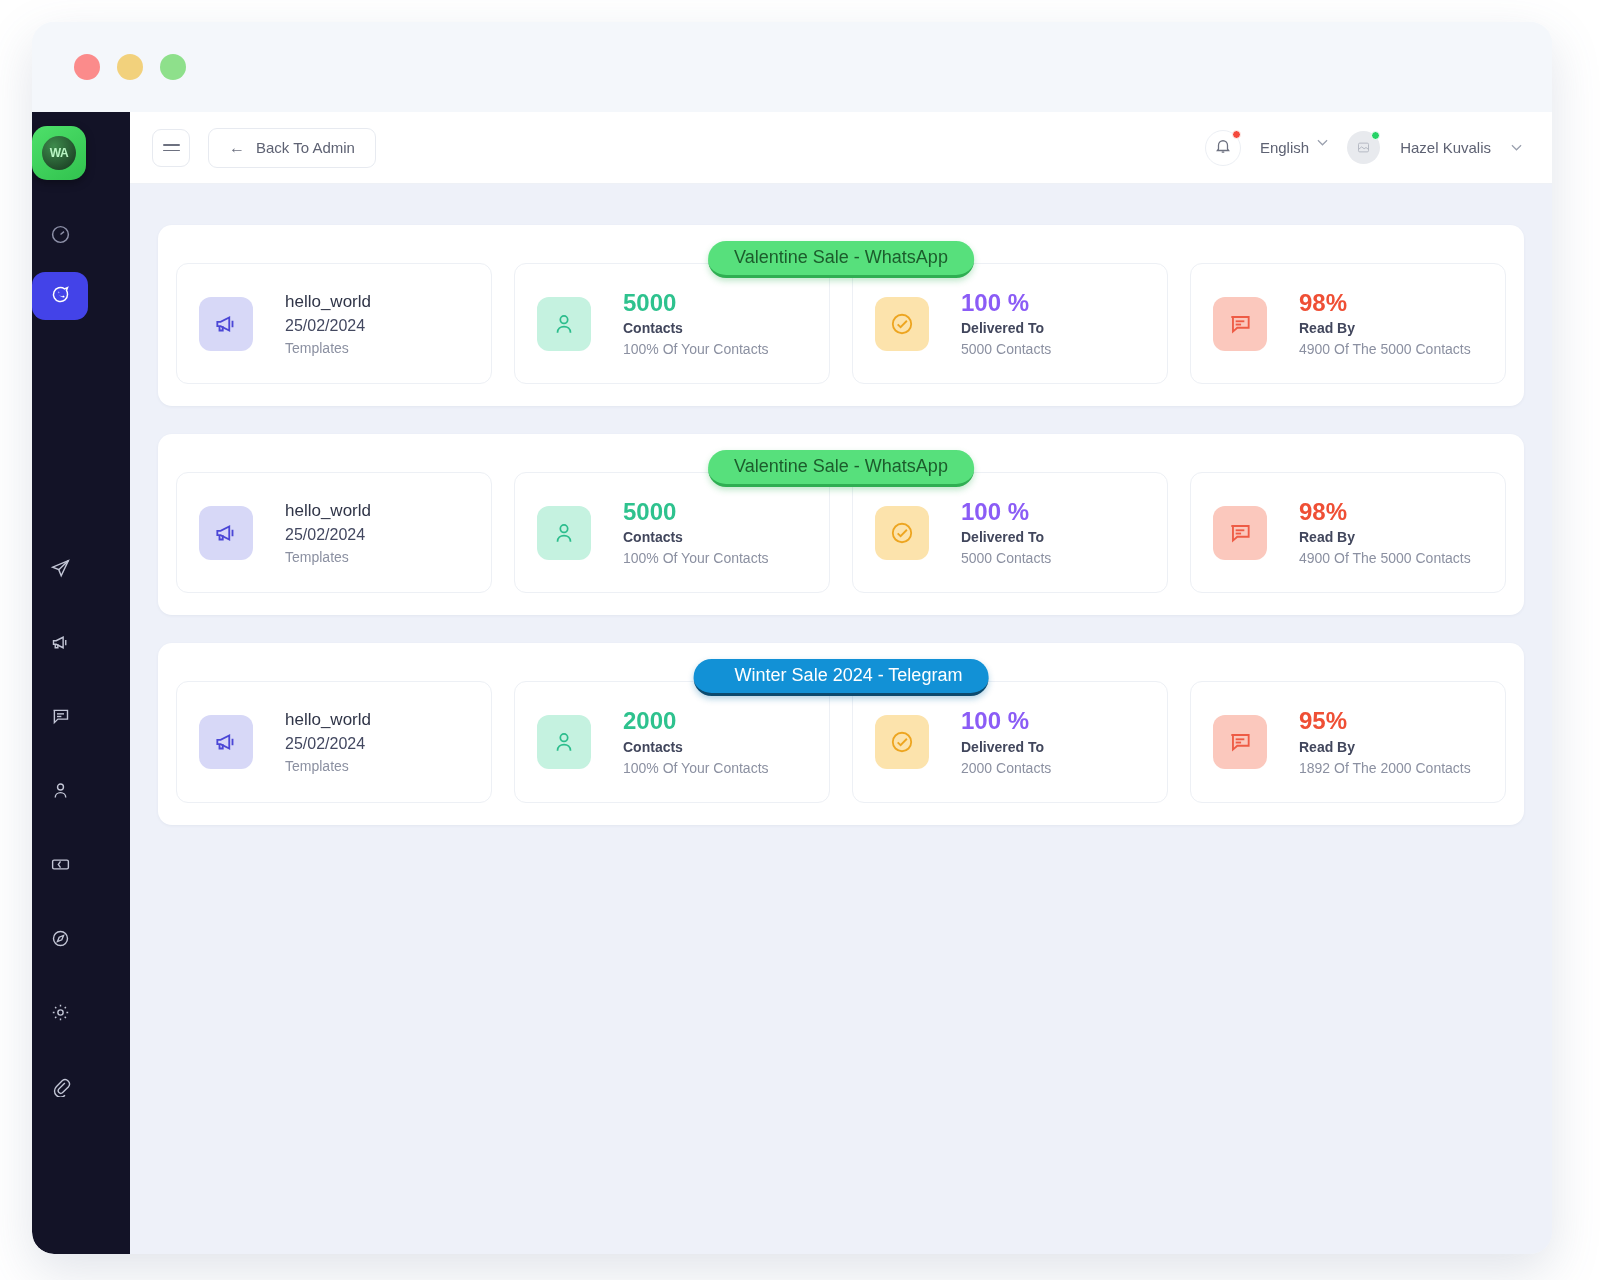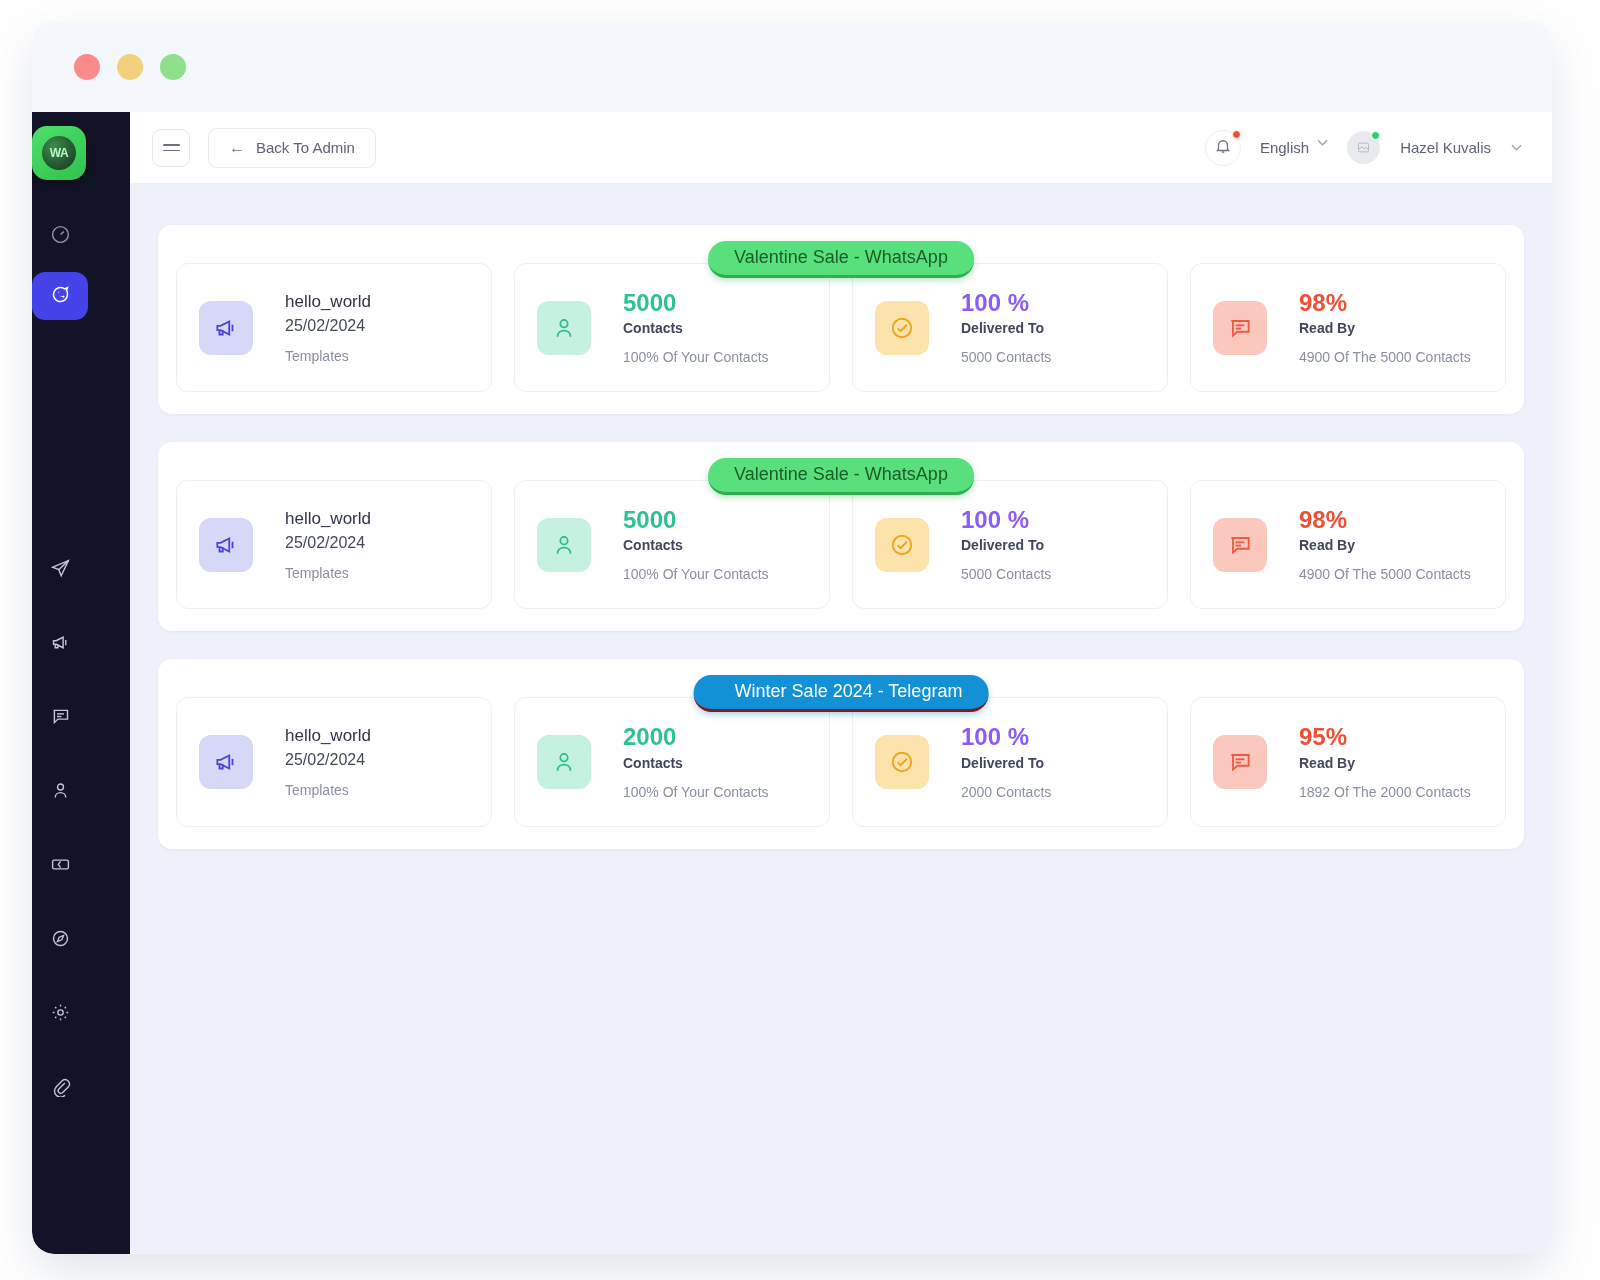--- a/index.html
+++ b/index.html
@@ -156,21 +156,21 @@
     top: 0;
     z-index: 3;
     padding: 6px 26px 7px 26px;
     border-radius: 18px;
     font-size: 18px;
     white-space: nowrap;
     margin-top: 16px;
   }
   .badge.green { background: #57e07c; color: #1c5c2c; border-bottom: 3px solid #2fae52;
                  box-shadow: 0 3px 6px rgba(47,174,82,.3); }
-  .badge.blue  { background: #1291d6; color: #ffffff; border-bottom: 3px solid #7f1d1d;
+  .badge.blue  { background: #1291d6; color: #ffffff; border-bottom: 3px solid #0c4a6e;
                  box-shadow: 0 3px 6px rgba(11,111,168,.3); padding-left: 41px; }
 
   .panel {
     margin-top: 15px;
     background: #ffffff;
     border-radius: 14px;
     padding: 38px 18px 22px 18px;
     display: flex;
     gap: 22px;
     box-shadow: 0 1px 3px rgba(80,95,130,.07);
@@ -198,21 +198,21 @@
   .tile.amber    { background: #fce3ac; color: #eda520; }
   .tile.salmon   { background: #fbc8bd; color: #ee5b45; }
 
   .card-text { display: flex; flex-direction: column; gap: 5px; min-width: 0; }
   .big { font-size: 24px; font-weight: bold; line-height: 1.05; }
   .big.mint   { color: #2ec28e; }
   .big.amber  { color: #8b5cf6; }
   .big.salmon { color: #ef4f35; }
   .mid { font-size: 15px; color: #41465c; }
   .mid.bold { font-weight: bold; font-size: 14px; }
-  .small-t { font-size: 14px; color: #8b90a1; margin-top: 8px; }
+  .small-t { font-size: 14px; color: #8b90a1; }
   .tmpl-name { font-size: 17px; color: #2f3447; }
   .tmpl-date { font-size: 16px; color: #434860; }
 </style>
 </head>
 <body>
 
 <div class="window">
 
   <div class="titlebar">
     <span class="dot red"></span>

